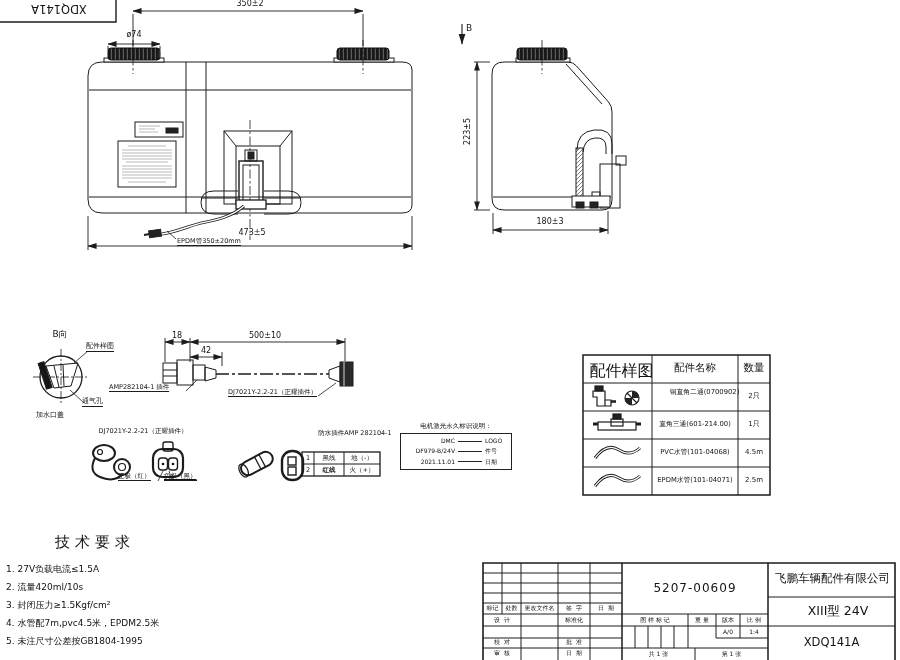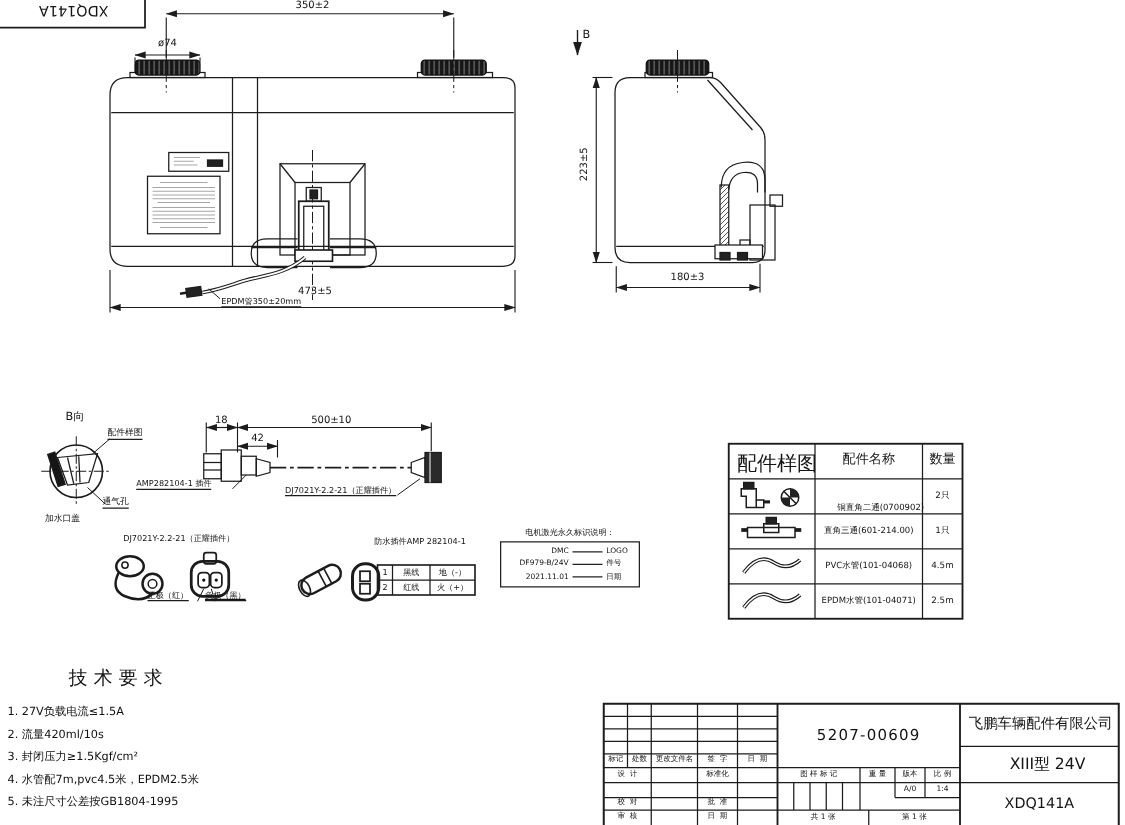--- a/index.html
+++ b/index.html
@@ -331,26 +331,26 @@
 <div class="t" style="left:164px;top:332px;width:26px;">18</div>
 <div class="t" style="left:234px;top:332px;width:62px;">500±10</div>
 <div class="t" style="left:192px;top:347px;width:28px;">42</div>
 <div class="t u" style="left:109px;top:384px;font-size:6.5px;">AMP282104-1 插件</div>
 <div class="t u" style="left:228px;top:389px;font-size:6.5px;">DJ7021Y-2.2-21（正耀插件）</div>
 
 <div class="t" style="left:82px;top:428px;width:122px;font-size:6.5px;">DJ7021Y-2.2-21（正耀插件）</div>
 <div class="t u" style="left:118px;top:473px;font-size:6.5px;">正极（红）</div>
 <div class="t u" style="left:164px;top:473px;font-size:6.5px;text-decoration:underline;">负极（黑）</div>
 
-<div class="t" style="left:290px;top:430px;width:92px;font-size:6.5px;">防水插件AMP 282104-1</div>
+<div class="t" style="left:309px;top:430px;width:92px;font-size:6.5px;">防水插件AMP 282104-1</div>
 <div class="t" style="left:302px;top:455px;width:12px;font-size:6.5px;">1</div>
 <div class="t" style="left:314px;top:455px;width:30px;font-size:6.5px;">黑线</div>
 <div class="t" style="left:344px;top:455px;width:36px;font-size:6.5px;">地（-）</div>
 <div class="t" style="left:302px;top:467px;width:12px;font-size:6.5px;">2</div>
-<div class="t" style="left:314px;top:467px;width:30px;font-size:6.5px;">红线</div>
+<div class="t" style="left:314px;top:467px;width:30px;font-size:6.5px;font-weight:bold;">红线</div>
 <div class="t" style="left:344px;top:467px;width:36px;font-size:6.5px;">火（+）</div>
 
 <div class="t" style="left:399px;top:423px;width:114px;font-size:6.5px;">电机激光永久标识说明：</div>
 <div class="laserbox">
   <div class="lrow">
     <span class="lft">DMC</span>
     <span class="ln"></span>
     <span class="rgt">LOGO</span>
   </div>
   <div class="lrow">
@@ -362,21 +362,21 @@
     <span class="lft">2021.11.01</span>
     <span class="ln"></span>
     <span class="rgt">日期</span>
   </div>
 </div>
 
 <div class="t" style="left:583px;top:362px;width:77px;font-size:16px;">配件样图</div>
 <div class="t" style="left:652px;top:362px;width:86px;font-size:10.5px;">配件名称</div>
 <div class="t" style="left:738px;top:362px;width:32px;font-size:10.5px;">数量</div>
 
-<div class="t" style="left:652px;top:403px;width:105px;font-size:6.8px;">铜直角二通(0700902)</div>
+<div class="t" style="left:652px;top:389px;width:105px;font-size:6.8px;">铜直角二通(0700902)</div>
 <div class="t" style="left:738px;top:393px;width:32px;font-size:7px;">2只</div>
 <div class="t" style="left:652px;top:421px;width:86px;font-size:6.8px;">直角三通(601-214.00)</div>
 <div class="t" style="left:738px;top:421px;width:32px;font-size:7px;">1只</div>
 <div class="t" style="left:652px;top:449px;width:86px;font-size:6.8px;">PVC水管(101-04068)</div>
 <div class="t" style="left:738px;top:449px;width:32px;font-size:7px;">4.5m</div>
 <div class="t" style="left:652px;top:477px;width:86px;font-size:6.8px;">EPDM水管(101-04071)</div>
 <div class="t" style="left:738px;top:477px;width:32px;font-size:7px;">2.5m</div>
 
 <div class="t" style="left:40px;top:534px;width:110px;font-size:15px;letter-spacing:5px;">技术要求</div>
 <div class="tech-items">

